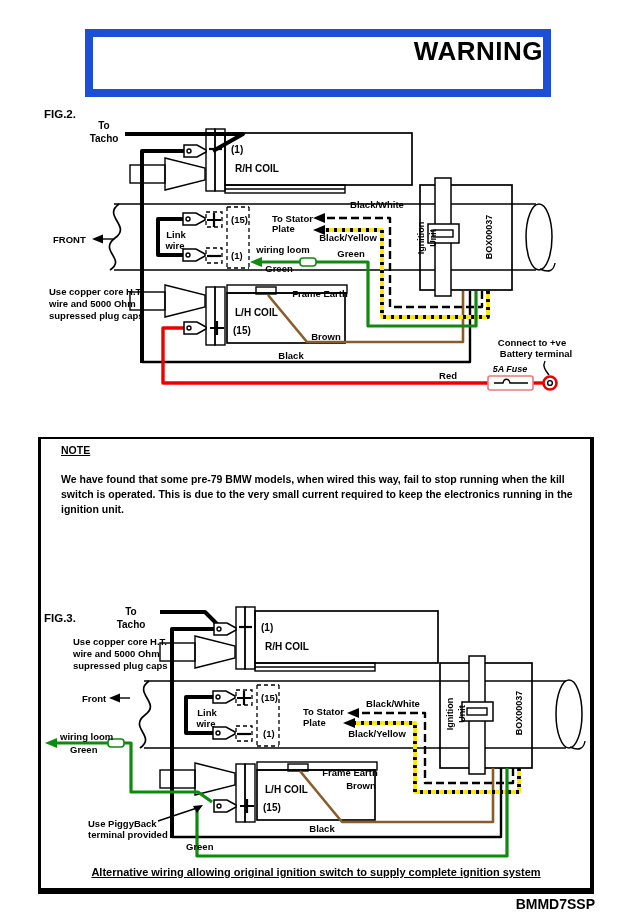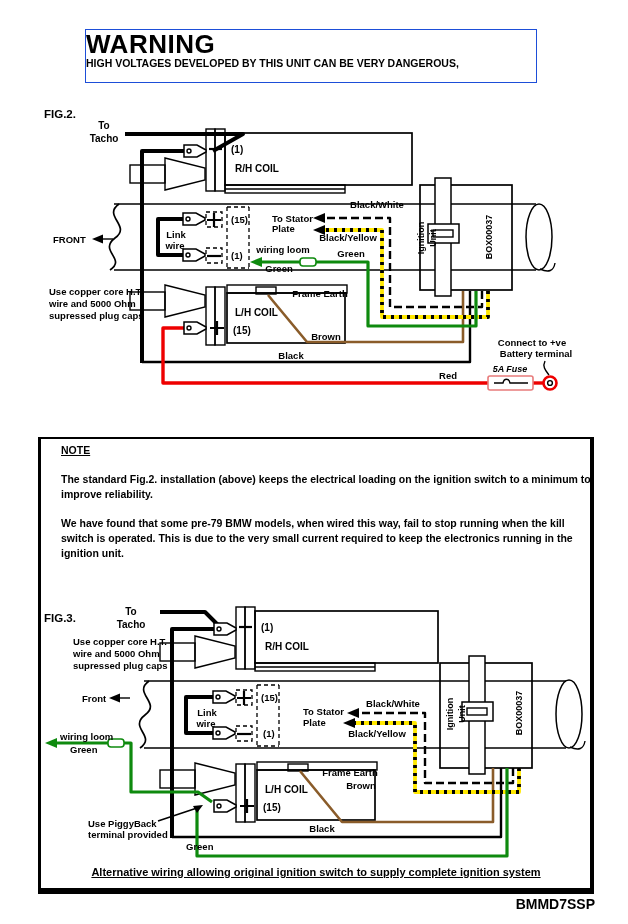--- a/index.html
+++ b/index.html
@@ -1,19 +1,19 @@
 <!DOCTYPE html>
 <html><head>
 <meta charset="utf-8">
 <style>
   html,body{margin:0;padding:0}
   body{width:628px;height:924px;position:relative;background:#fff;
        font-family:"Liberation Sans",sans-serif;font-weight:bold;color:#000;overflow:hidden}
   .warning-box{position:absolute;left:85px;top:29px;width:450px;height:52px;
-       border:1px solid #1d4ed8;text-align:left}
+       border:8px solid #1d4ed8;text-align:right}
   .warning-title{font-size:26px;line-height:26px;margin-top:1px;letter-spacing:.5px}
   .warning-line{font-size:10.5px;line-height:12px}
   .note-box{position:absolute;left:38px;top:437px;width:549px;height:449px;
        border-style:solid;border-color:#000;border-width:2px 4px 6px 3px}
   .note-text{position:absolute;left:8px;top:4px;width:544px;font-size:10.5px;line-height:15px}
   .note-heading{text-decoration:underline;margin:0}
   .note-text p{margin:0 0 14px 12px}
   .caption{position:absolute;left:38px;top:866px;width:556px;text-align:center;
        font-size:11px;text-decoration:underline}
   .doc-code{position:absolute;right:33px;top:896px;font-size:14px}
@@ -33,27 +33,25 @@
   .grn{fill:none;stroke-width:3.2;stroke-linejoin:round}
   .brn{fill:none;stroke-width:2.6;stroke-linejoin:round}
   .redw{fill:none;stroke-width:3.4;stroke-linejoin:round}
   .pm{stroke:#000;stroke-width:2.2;fill:none}
 </style>
 </head>
 <body>
 
 <div class="warning-box">
   <div class="warning-title">WARNING</div>
-  <div class="warning-line">HIGH VOLTAGES DEVELOPED BY THIS UNIT CAN BE VERY DANGEROUS,</div>
 </div>
 
 <div class="note-box">
   <div class="note-text">
     <p class="note-heading">NOTE</p>
-    <p>The standard Fig.2. installation (above) keeps the electrical loading on the ignition switch to a minimum to improve reliability.</p>
     <p>We have found that some pre-79 BMW models, when wired this way, fail to stop running when the kill switch is operated. This is due to the very small current required to keep the electronics running in the ignition unit.</p>
   </div>
 </div>
 
 <div class="caption">Alternative wiring allowing original ignition switch to supply complete ignition system</div>
 <div class="doc-code">BMMD7SSP</div>
 
 <svg width="628" height="924" viewBox="0 0 628 924">
 
   <g>

